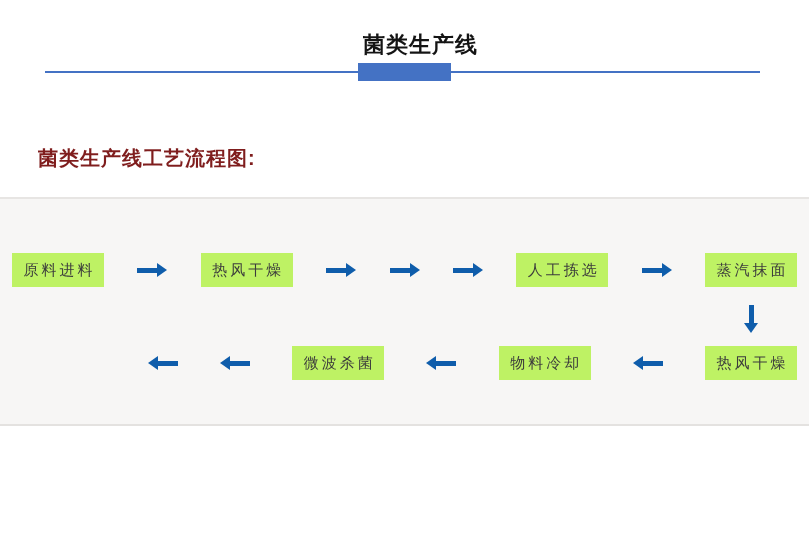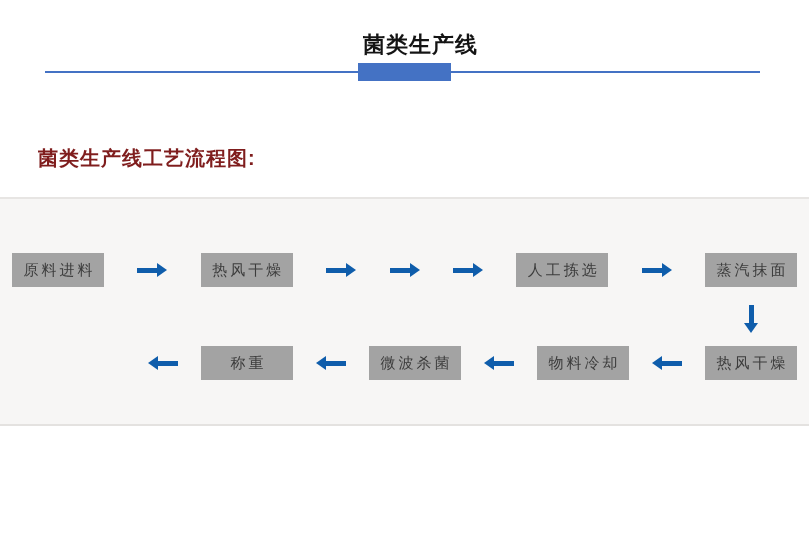--- a/index.html
+++ b/index.html
@@ -47,21 +47,21 @@
   }
   .flow-row {
     position: absolute;
     display: flex; justify-content: space-between; align-items: center;
   }
   .flow-row-1 { left: 12px; right: 12px; top: 54px; }
   .flow-row-2 { left: 148px; right: 12px; top: 147px; flex-direction: row-reverse; }
 
   .flow-node {
     width: 92px; height: 34px;
-    background: #a3a3a3;
+    background: #bef264;
     color: #3c3c3c;
     font-size: 15px; letter-spacing: 3px;
     display: flex; align-items: center; justify-content: center;
     white-space: nowrap;
     box-sizing: border-box;
     padding-left: 3px; 
   }
 
   
   .arrow-r, .arrow-l { position: relative; width: 30px; height: 14px; flex: 0 0 auto; }
@@ -127,19 +127,18 @@
 
     <div class="arrow-d"></div>
 
     <div class="flow-row flow-row-2">
       <div class="flow-node">热风干燥</div>
       <div class="arrow-l"></div>
       <div class="flow-node">物料冷却</div>
       <div class="arrow-l"></div>
       <div class="flow-node">微波杀菌</div>
       <div class="arrow-l"></div>
-      <div class="flow-node">称重</div>
       <div class="arrow-l"></div>
     </div>
 
   </div>
 
 </div>
 
 </body></html>

